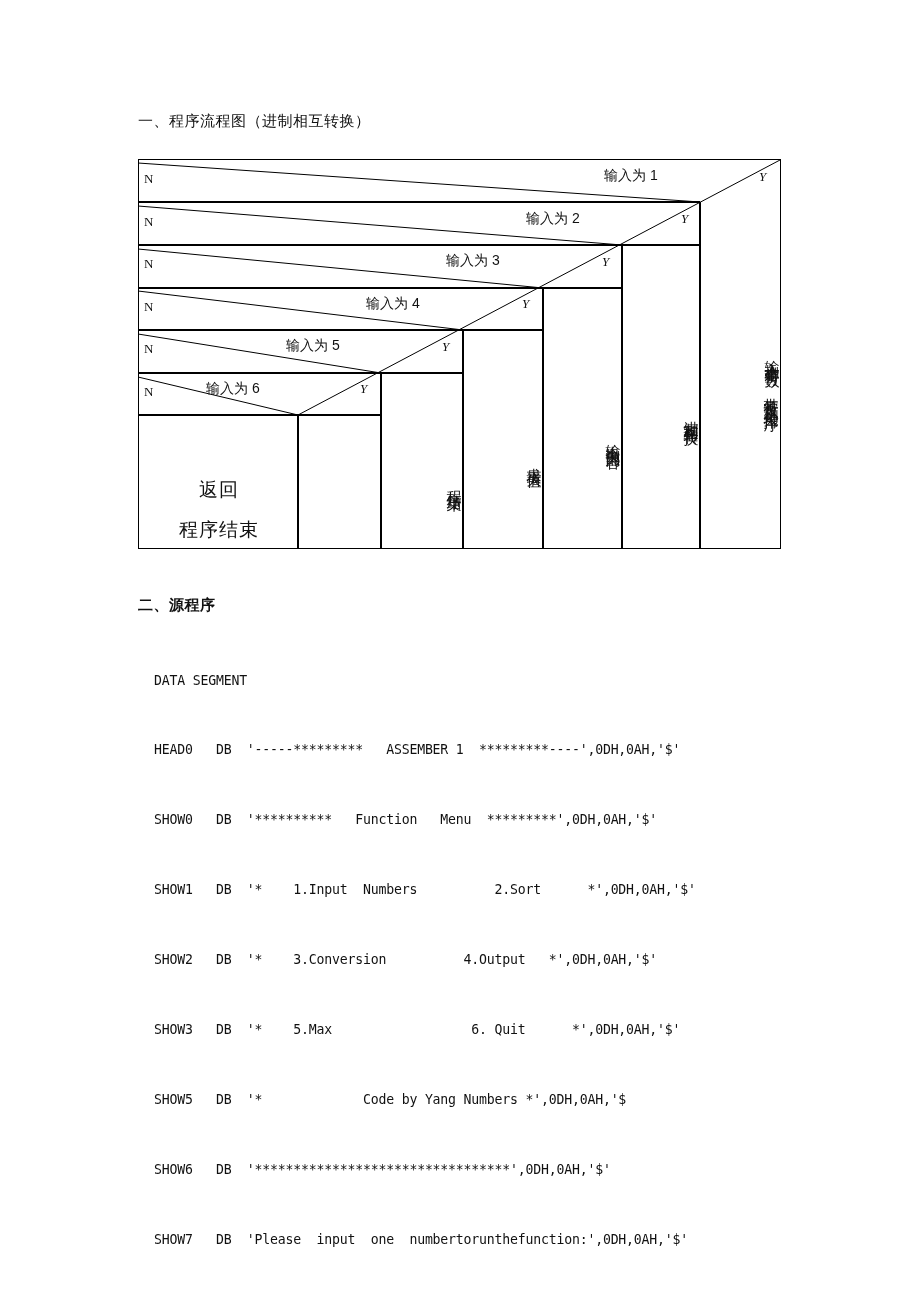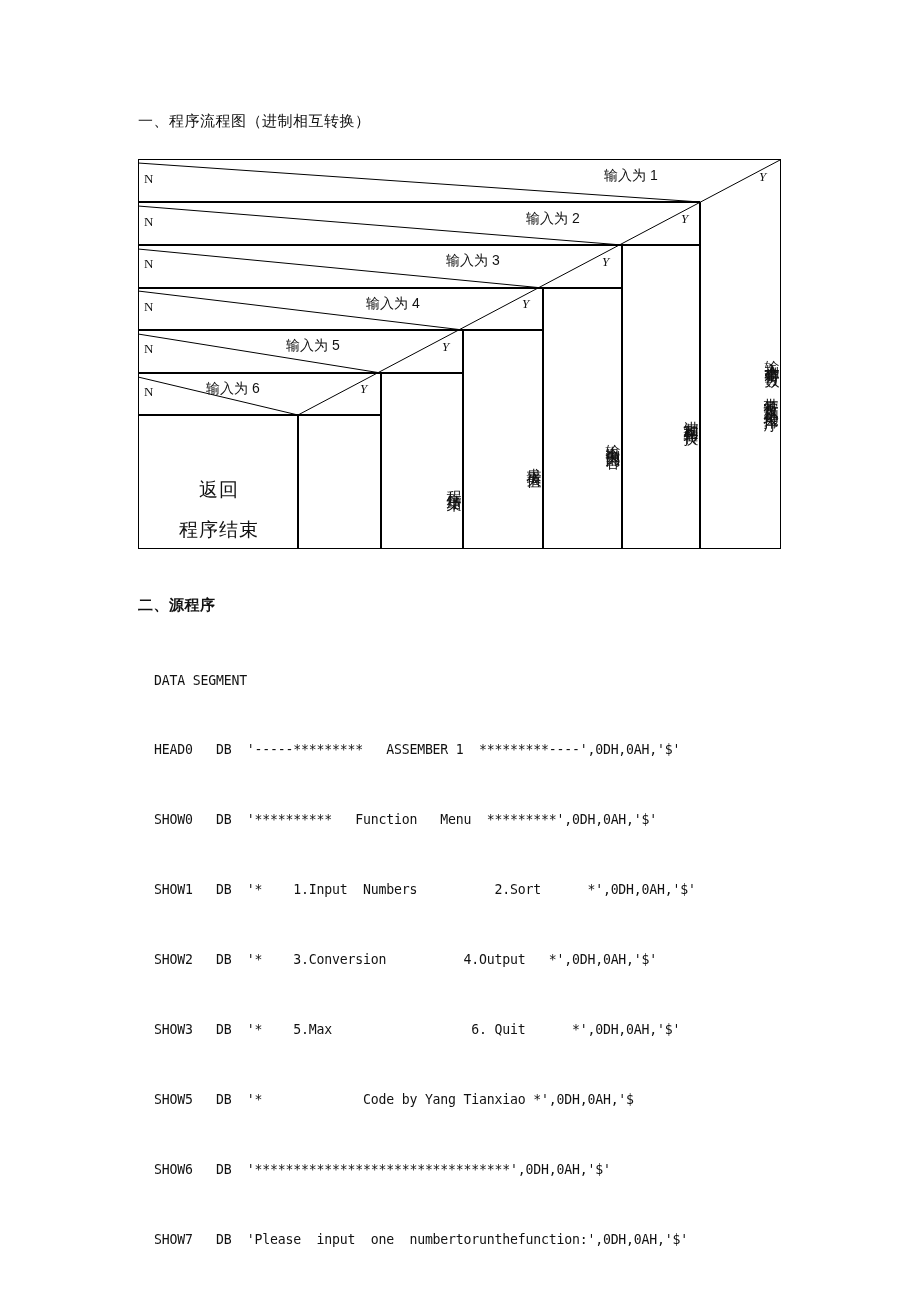--- a/index.html
+++ b/index.html
@@ -183,21 +183,21 @@
 
   <div class="heading" id="heading-2">二、源程序</div>
 
   <div id="source-listing">
     <span class="code-line">DATA SEGMENT</span>
     <span class="code-line">HEAD0   DB  '-----*********   ASSEMBER 1  *********----',0DH,0AH,'$'</span>
     <span class="code-line">SHOW0   DB  '**********   Function   Menu  *********',0DH,0AH,'$'</span>
     <span class="code-line">SHOW1   DB  '*    1.Input  Numbers          2.Sort      *',0DH,0AH,'$'</span>
     <span class="code-line">SHOW2   DB  '*    3.Conversion          4.Output   *',0DH,0AH,'$'</span>
     <span class="code-line">SHOW3   DB  '*    5.Max                  6. Quit      *',0DH,0AH,'$'</span>
-    <span class="code-line">SHOW5   DB  '*             Code by Yang Tianxiao *',0DH,0AH,'$</span>
+    <span class="code-line">SHOW5   DB  '*             Code by Yang Numbers *',0DH,0AH,'$</span>
     <span class="code-line">SHOW6   DB  '*********************************',0DH,0AH,'$'</span>
     <span class="code-line">SHOW7   DB  'Please  input  one  numbertorunthefunction:',0DH,0AH,'$'</span>
     
     
     
     
     
     
     
     

